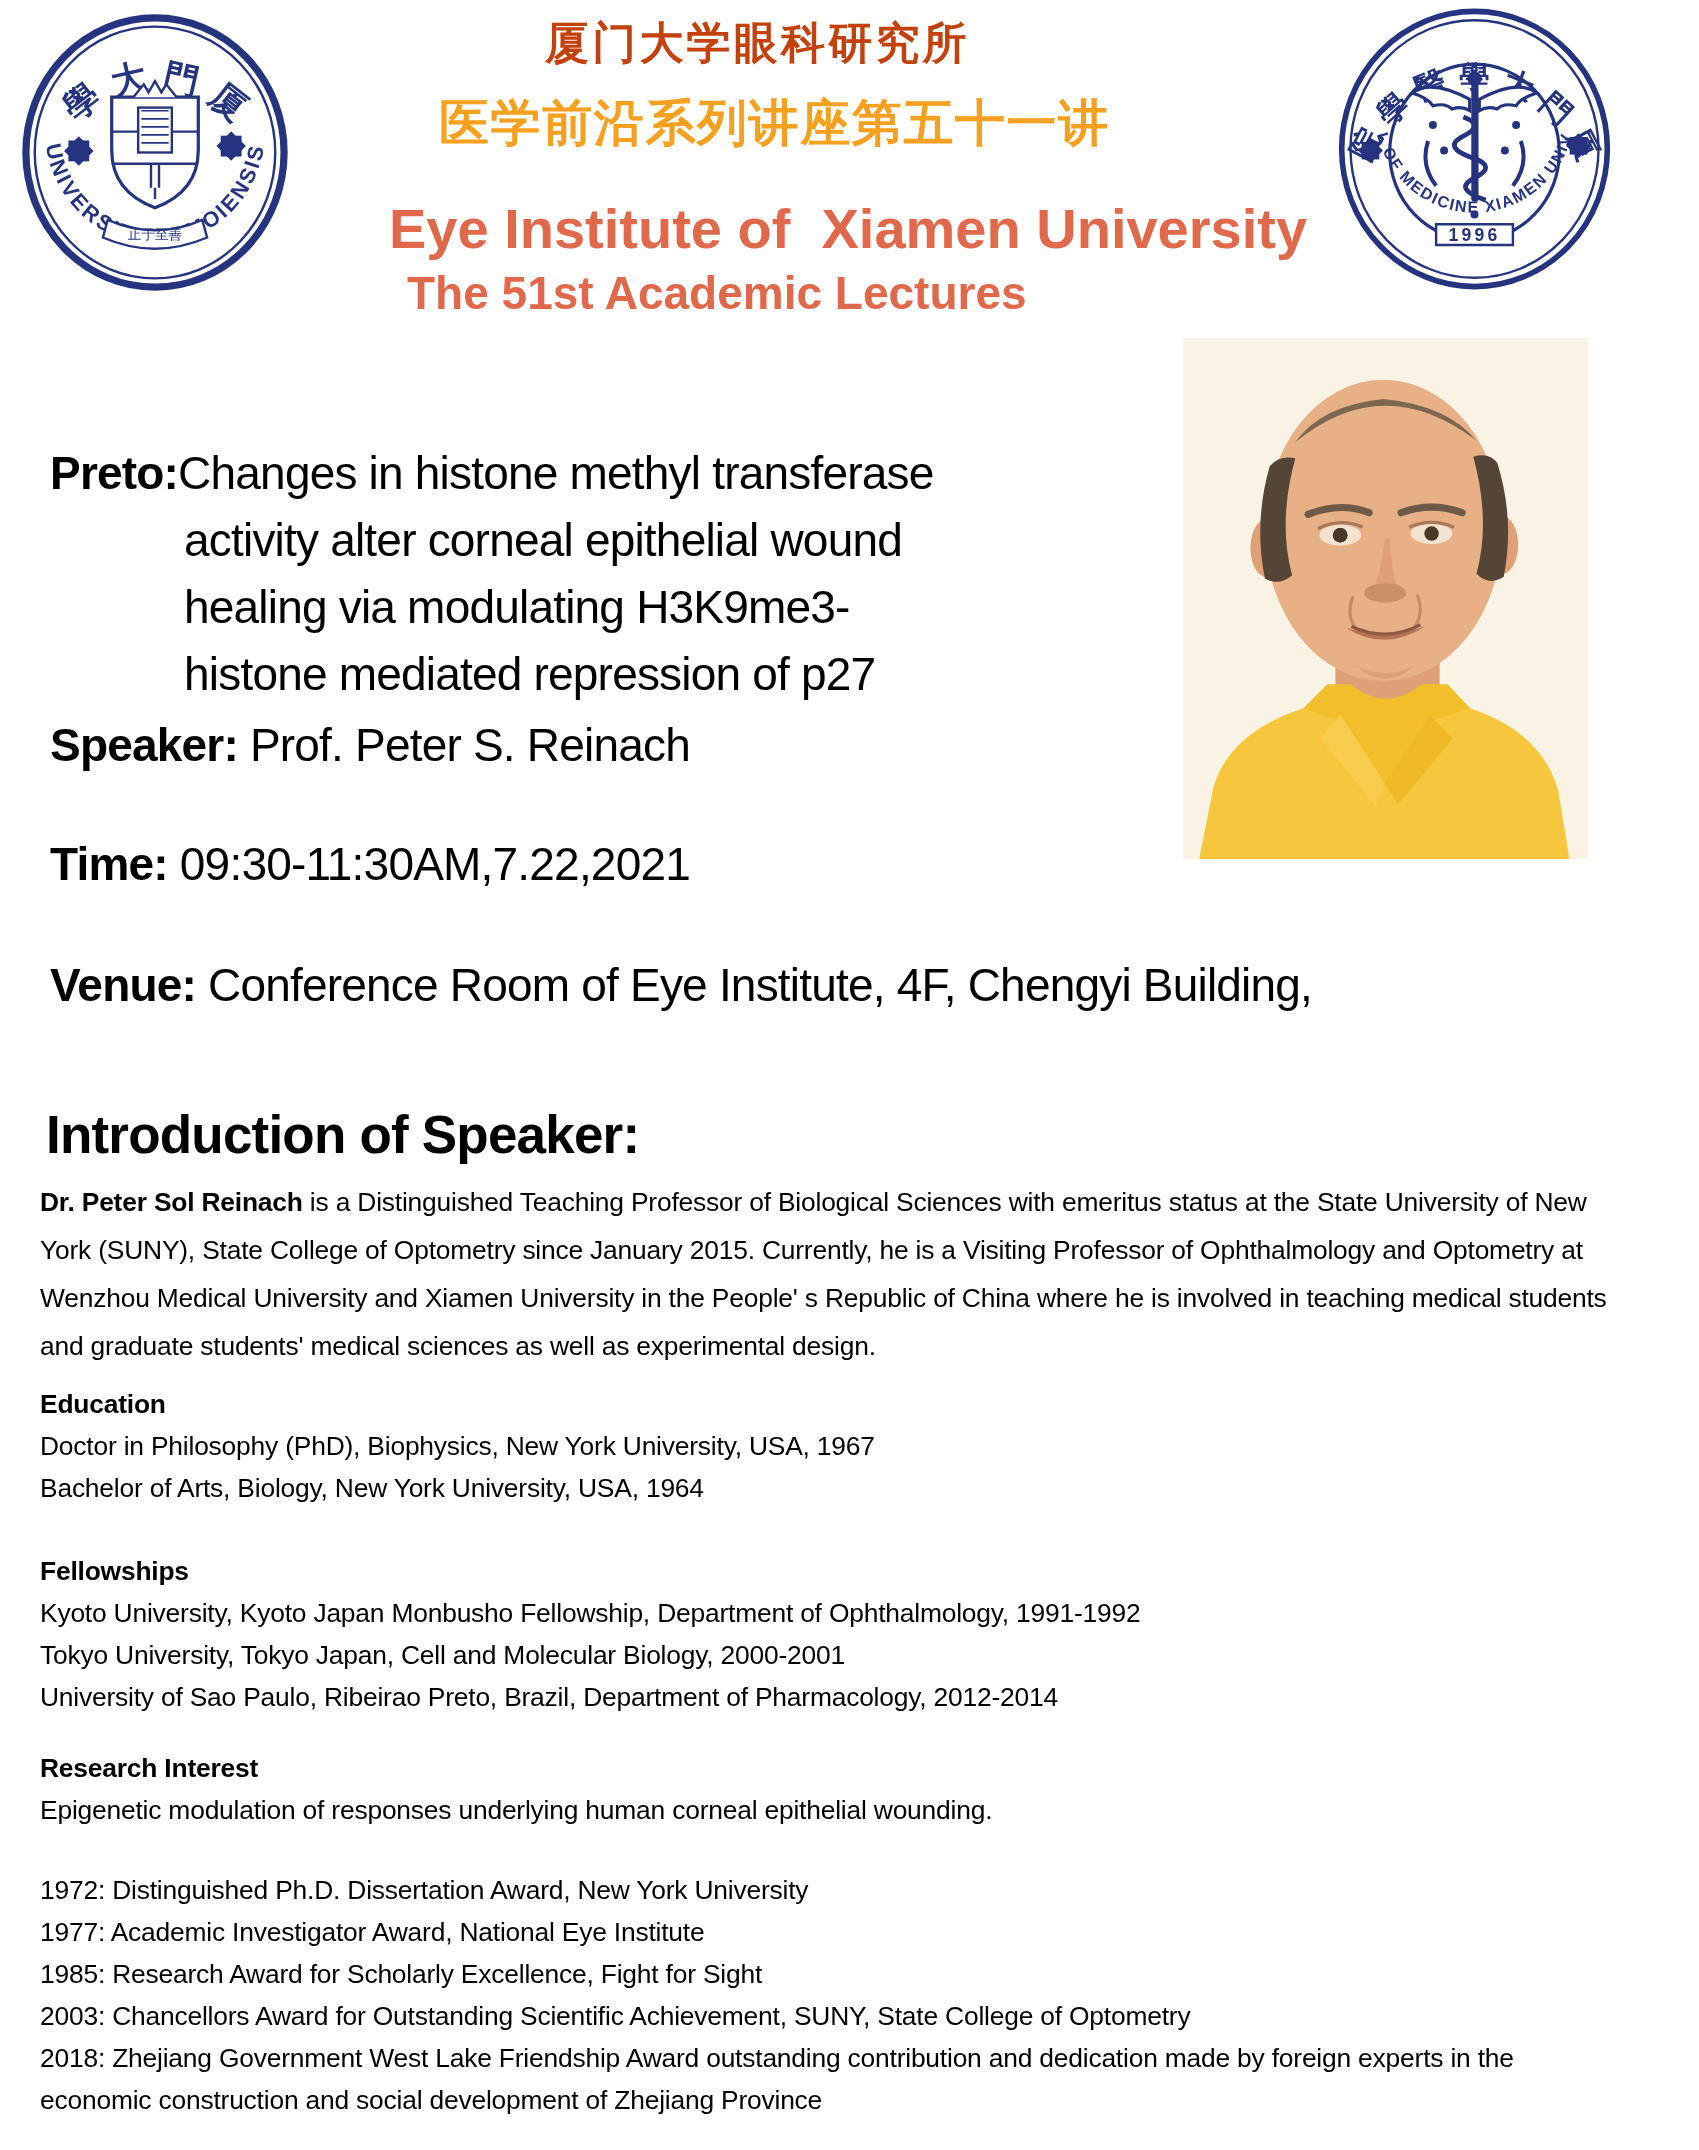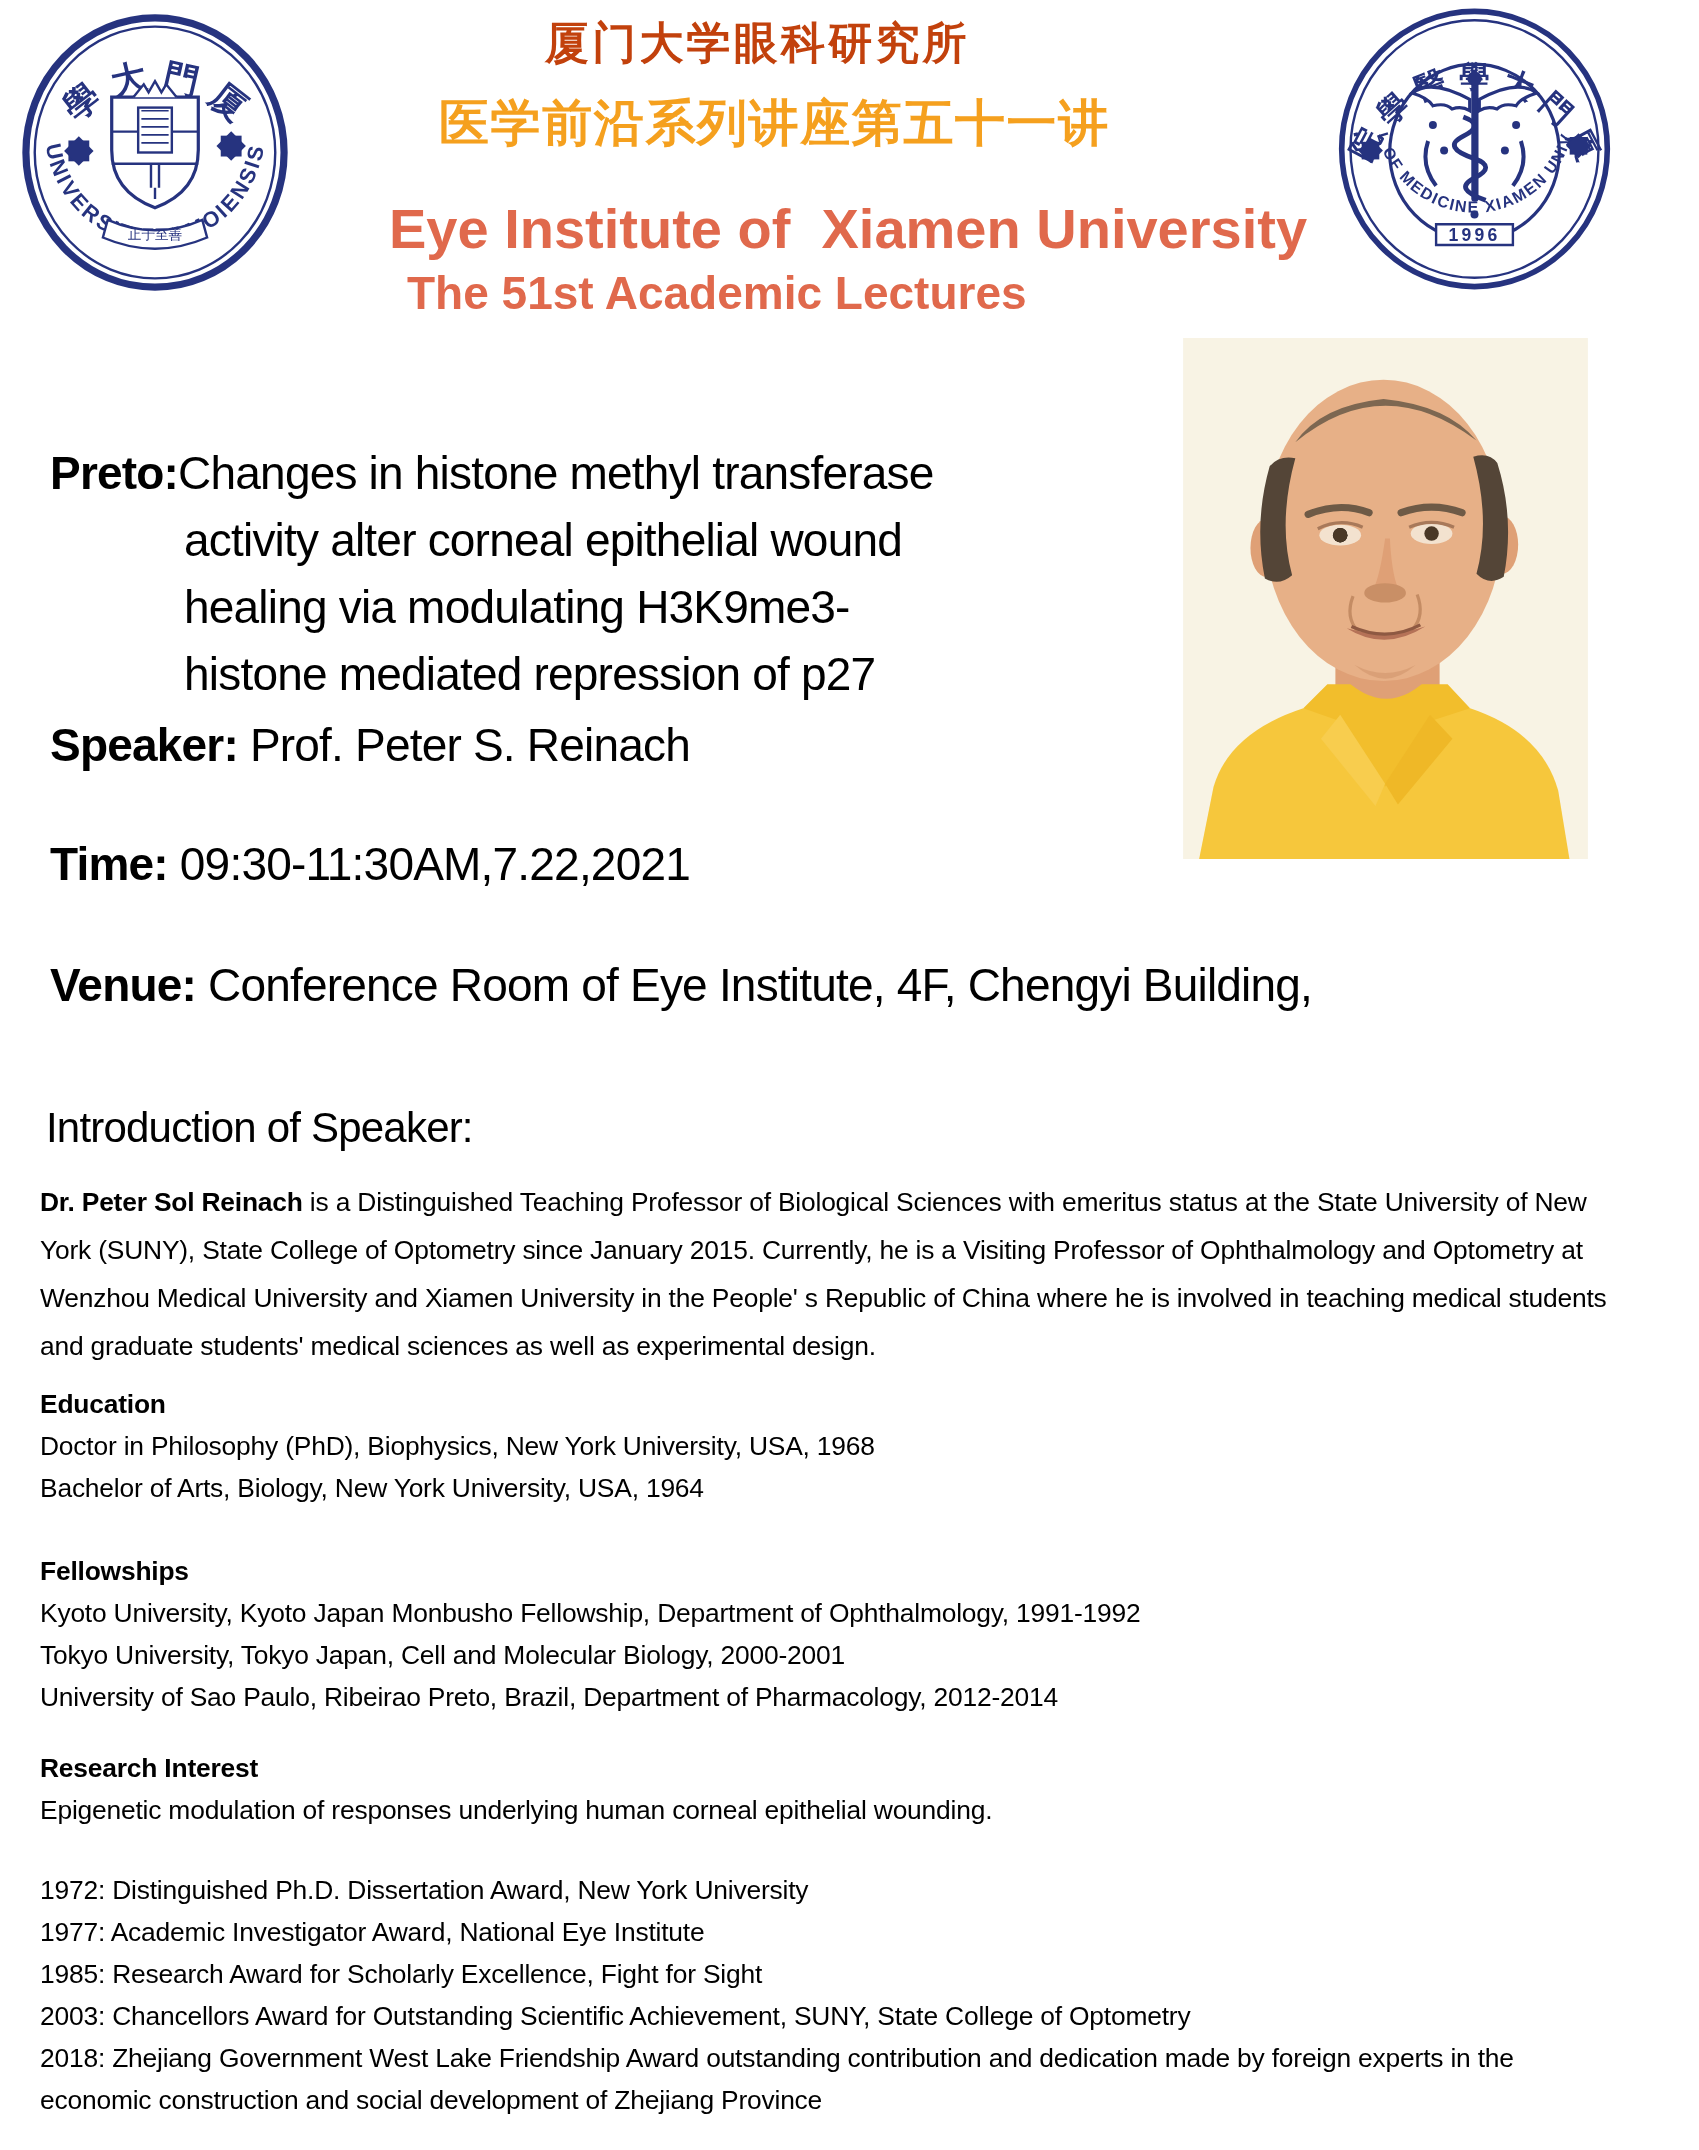--- a/index.html
+++ b/index.html
@@ -23,21 +23,21 @@
   
   .photo { position:absolute; left:1183px; top:338px; width:405px; height:521px; }
   
   .big-line { position:absolute; left:50px; font-size:46px; letter-spacing:-0.8px; white-space:pre; }
   .big-label { font-weight:bold; }
   .title-cont { position:absolute; left:184px; font-size:46px; letter-spacing:-0.8px; white-space:pre; }
   .t1 { top:446px; } .t2 { top:513px; } .t3 { top:580px; } .t4 { top:647px; }
   .speaker-line { top:718px; }
   .time-line    { top:837px; }
   .venue-line   { top:958px; }
-  .intro-head   { position:absolute; left:46px; top:1104px; font-size:42px; font-weight:normal; letter-spacing:-0.8px; }
+  .intro-head   { position:absolute; left:46px; top:1104px; font-size:53px; font-weight:bold; letter-spacing:-0.8px; }
   
   .bio { position:absolute; left:40px; top:1178px; font-size:26.4px; letter-spacing:-0.2px; }
   .bio .bline { line-height:48px; white-space:nowrap; }
   .bio .bname { font-weight:bold; }
   .section { position:absolute; left:40px; font-size:26.4px; letter-spacing:-0.2px; }
   .section .heading { font-weight:bold; line-height:42px; }
   .section .item { line-height:42px; white-space:nowrap; }
   .section .item:first-of-type { margin-top:4.8px; }
   .sec-education   { top:1383px; }
   .sec-fellowships { top:1550px; }
@@ -206,21 +206,21 @@
 
   <div class="bio">
     <div class="bline"><span class="bname">Dr. Peter Sol Reinach</span><span> is a Distinguished Teaching Professor of Biological Sciences with emeritus status at the State University of New</span></div>
     <div class="bline">York (SUNY), State College of Optometry since January 2015. Currently, he is a Visiting Professor of Ophthalmology and Optometry at</div>
     <div class="bline">Wenzhou Medical University and Xiamen University in the People' s Republic of China where he is involved in teaching medical students</div>
     <div class="bline">and graduate students' medical sciences as well as experimental design.</div>
   </div>
 
   <div class="section sec-education">
     <div class="heading">Education</div>
-    <div class="item">Doctor in Philosophy (PhD), Biophysics, New York University, USA, 1968</div>
+    <div class="item">Doctor in Philosophy (PhD), Biophysics, New York University, USA, 1967</div>
     <div class="item">Bachelor of Arts, Biology, New York University, USA, 1964</div>
   </div>
 
   <div class="section sec-fellowships">
     <div class="heading">Fellowships</div>
     <div class="item">Kyoto University, Kyoto Japan Monbusho Fellowship, Department of Ophthalmology, 1991-1992</div>
     <div class="item">Tokyo University, Tokyo Japan, Cell and Molecular Biology, 2000-2001</div>
     <div class="item">University of Sao Paulo, Ribeirao Preto, Brazil, Department of Pharmacology, 2012-2014</div>
   </div>
 

